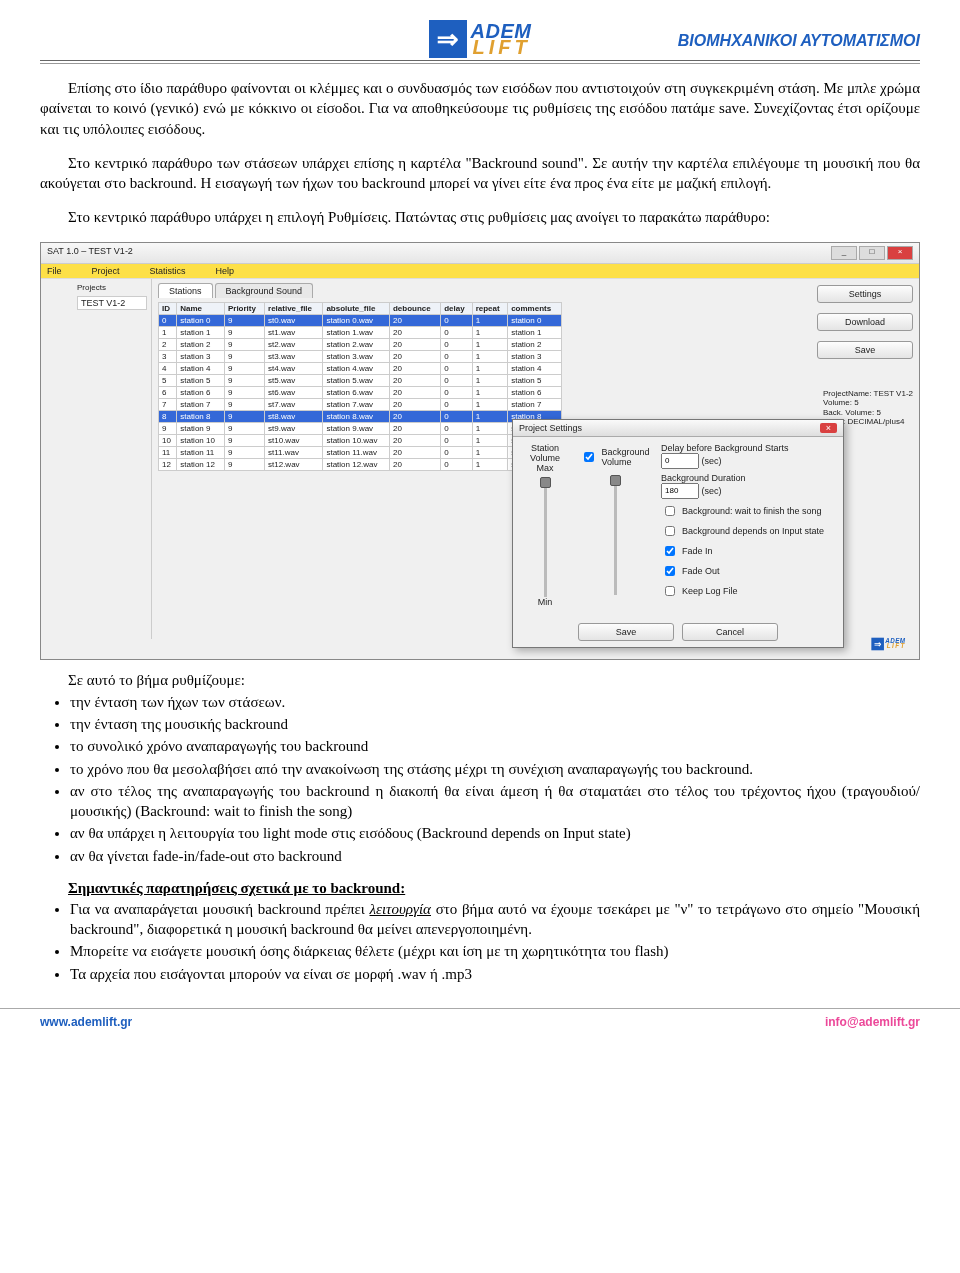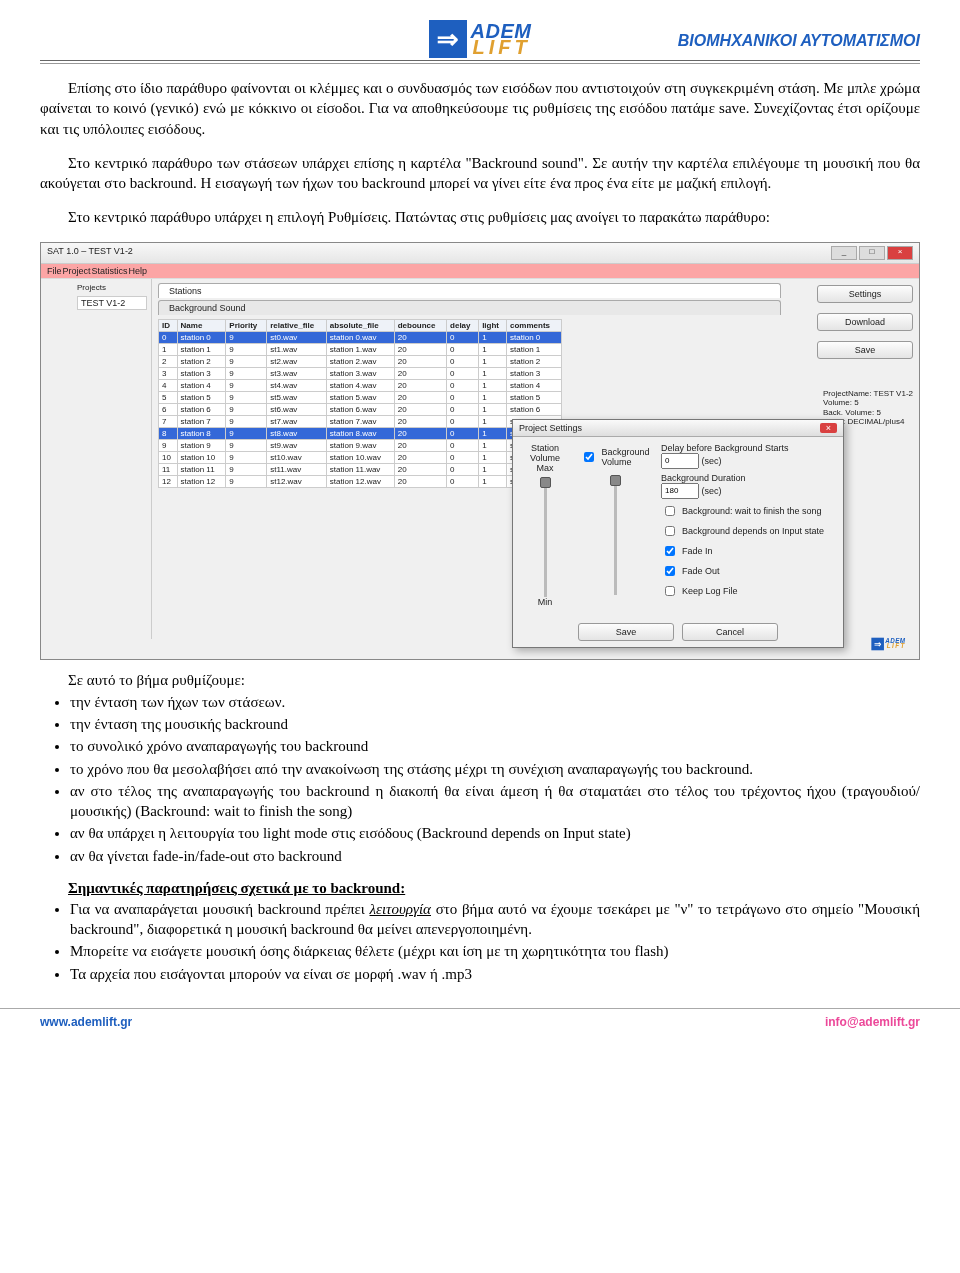--- a/index.html
+++ b/index.html
@@ -92,39 +92,39 @@
     background: linear-gradient(#f8f8f8,#e6e6e6);
     padding: 3px 6px;
     font-size: 9px;
     display: flex;
     justify-content: space-between;
     border-bottom: 1px solid #ccc;
   }
   .ss-winctrl { display:flex; gap:2px;}
   .ss-winctrl span{ width:24px; height:12px; background:#ddd; border:1px solid #aaa; font-size:8px; text-align:center;}
   .ss-winctrl .close{ background:#d94040; color:#fff;}
-  .ss-menubar { padding: 2px 6px; display:flex; gap:1px; background:#fca5a5; border-bottom:1px solid #ddd;}
+  .ss-menubar { padding: 2px 6px; display:flex; gap:30px; background:#fde047; border-bottom:1px solid #ddd;}
   .ss-body { display:flex; min-height: 360px; padding-left: 32px; }
   .ss-left {
     width: 70px;
     border-right: 1px solid #ccc;
     padding: 4px;
   }
   .ss-main { flex:1; padding: 4px 6px; position:relative;}
   .ss-right { width: 120px; padding: 6px; display:flex; flex-direction:column; gap:10px; align-items:flex-end;}
   .ss-btn {
     background: linear-gradient(#fdfdfd,#e4e4e4);
     border: 1px solid #999;
     border-radius: 3px;
     padding: 3px 12px;
     font-size: 9px;
     min-width: 70px;
     text-align:center;
   }
-  .ss-tabs { display:flex; gap:2px; margin-bottom:4px;flex-direction:column;}
+  .ss-tabs { display:flex; gap:2px; margin-bottom:4px;}
   .ss-tab {
     background: #fff;
     border: 1px solid #aaa;
     border-bottom: none;
     padding: 2px 10px;
     font-size: 9px;
     border-radius: 3px 3px 0 0;
   }
   .ss-tab.inactive { background:#e8e8e8;}
   .ss-table {
@@ -236,21 +236,21 @@
         <table class="ss-table">
           <thead>
               <tr id="ss-head">
                 <th>ID</th>
                 <th>Name</th>
                 <th>Priority</th>
                 <th>relative_file</th>
                 <th>absolute_file</th>
                 <th>debounce</th>
                 <th>delay</th>
-                <th>light</th>
+                <th>repeat</th>
                 <th>comments</th>
               </tr>
             </thead>
           <tbody id="ss-body-rows">
               <tr class="sel">
                 <td>0</td>
                 <td>station 0</td>
                 <td>9</td>
                 <td>st0.wav</td>
                 <td>station 0.wav</td>

